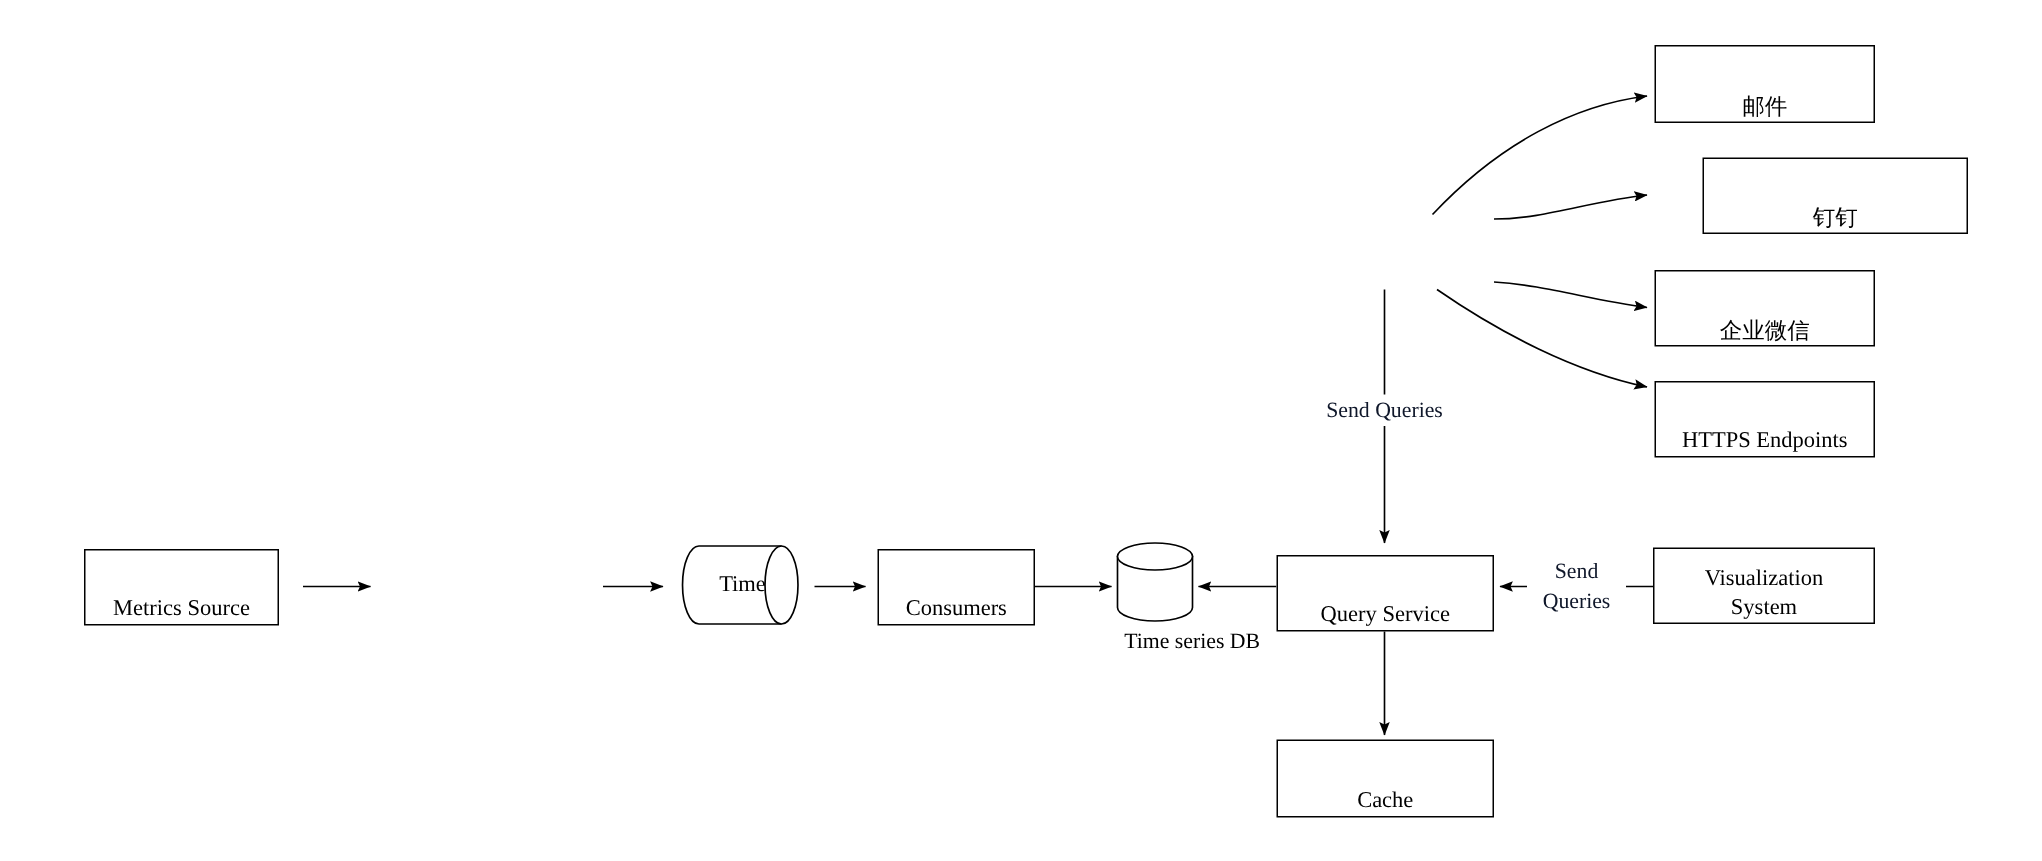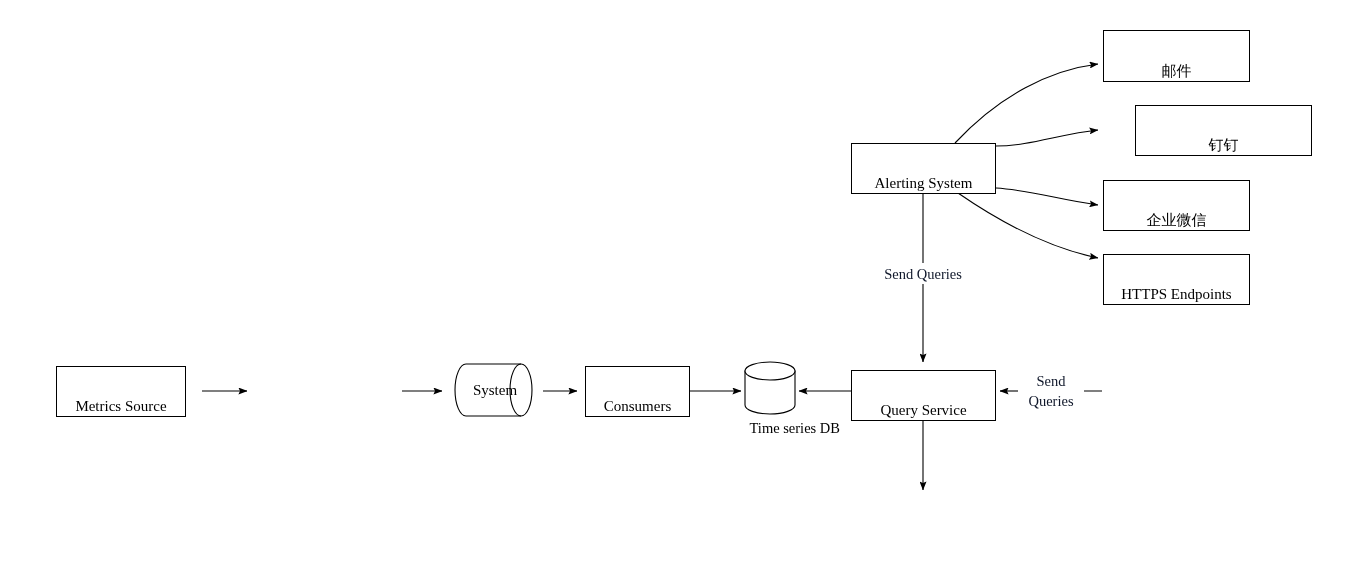--- a/index.html
+++ b/index.html
@@ -130,38 +130,42 @@
     <path class="stroke" d="M996,188 C1030,190 1060,200 1098,205" marker-end="url(#arrow)"></path>
     <path class="stroke" d="M958,193 C1000,222 1050,248 1098,258" marker-end="url(#arrow)"></path>
   </svg>
 
   <div class="node-box" style="left:56px; top:366px; width:130px; height:51px;">
     <span>Metrics Source</span>
   </div>
 
 
   <div class="cyl-label" style="left:455px; top:366px; width:80px; height:49px;">
-    <span>System</span>
+    <span>Time</span>
   </div>
 
   <div class="node-box" style="left:585px; top:366px; width:105px; height:51px;">
     <span>Consumers</span>
   </div>
 
   <div class="free-label" style="left:700px; top:419px; width:140px;">Time series DB</div>
 
   <div class="node-box" style="left:851px; top:370px; width:145px; height:51px;">
     <span>Query Service</span>
   </div>
 
+  <div class="node-box" style="left:851px; top:493px; width:145px; height:52px;">
+    <span>Cache</span>
+  </div>
 
+  <div class="node-box" style="left:1102px; top:365px; width:148px; height:51px; white-space:pre-line;">
+    <span>Visualization
+System</span>
+  </div>
 
-  <div class="node-box" style="left:851px; top:143px; width:145px; height:51px;">
-    <span>Alerting System</span>
-  </div>
 
   <div class="node-box cjk" style="left:1103px; top:30px; width:147px; height:52px;">
     <span>邮件</span>
   </div>
 
   <div class="node-box cjk" style="left:1103px; top:105px; width:177px; height:51px;margin-left:32px;">
     <span>钉钉</span>
   </div>
 
   <div class="node-box cjk" style="left:1103px; top:180px; width:147px; height:51px;">

